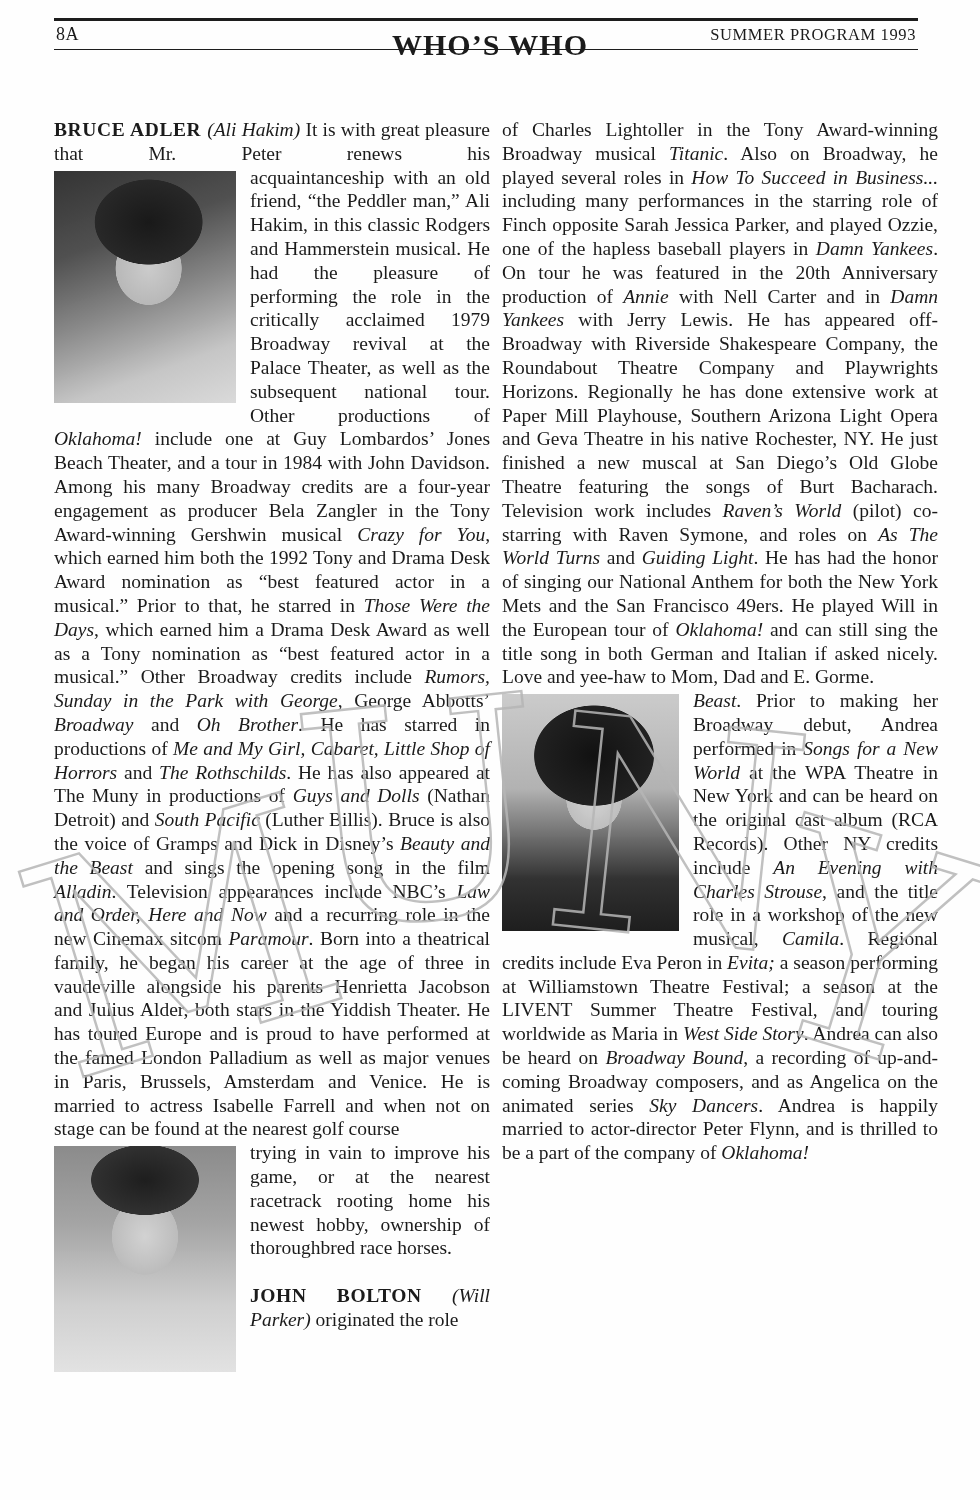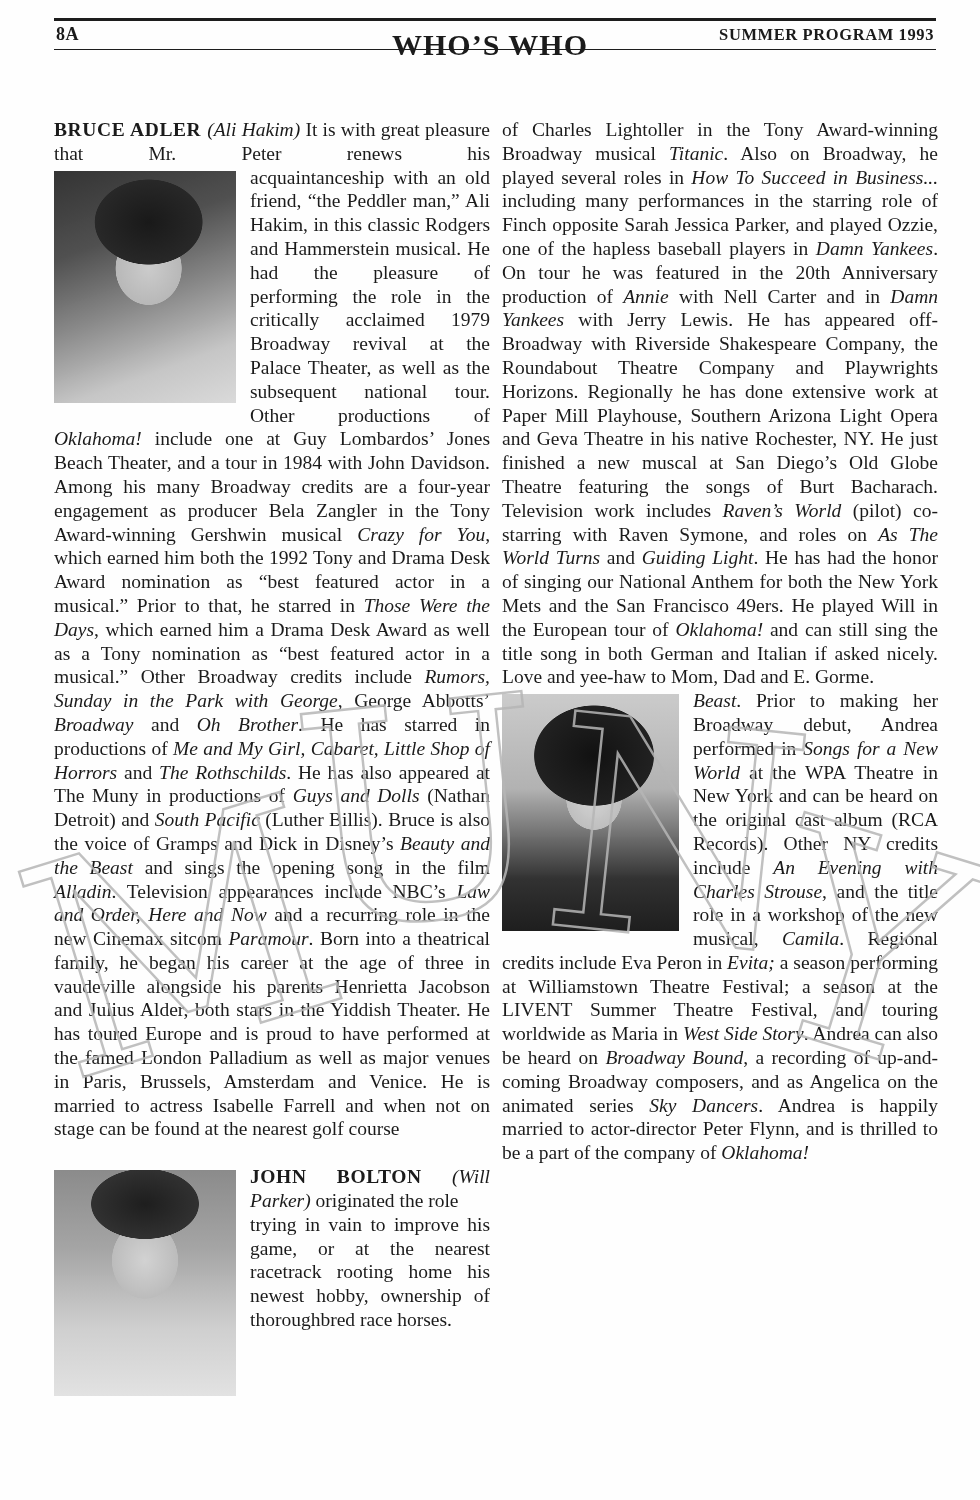--- a/index.html
+++ b/index.html
@@ -6,21 +6,21 @@
   .page{
     position:relative;
     width:980px;height:1500px;
     margin:0 auto;
     background:#fefefe;
     font-family:"Liberation Serif","DejaVu Serif",serif;
     color:#1b1b1b;
     overflow:hidden;
   }
   
-  .header{position:absolute;left:54px;right:44px;top:18px;font-weight:bold;}
+  .header{position:absolute;left:54px;right:62px;top:18px;}
   .rule{background:#1d1d1d;}
   .rule-top{height:2.5px;}
   .rule-bottom{height:1.5px;}
   .header-row{
     display:flex;justify-content:space-between;align-items:baseline;
     padding:3px 2px 4px 2px;
   }
   .pagenum{font-size:18px;letter-spacing:.5px;}
   .program{font-size:16.5px;letter-spacing:.6px;}
   
@@ -111,22 +111,22 @@
   <div class="columns">
 
     <div class="col">
       <p class="intro"><b>BRUCE ADLER </b><i>(Ali Hakim)</i><span> It is with great pleasure that Mr. Peter renews his</span></p>
       <div class="flow">
         <div class="photo photo-bruce" role="img" aria-label="Bruce Adler headshot photo"></div>
         <p class="body"><span>acquaintanceship with an old friend, “the Peddler man,” Ali Hakim, in this classic Rodgers and Hammerstein musical. He had the pleasure of performing the role in the critically acclaimed 1979 Broadway revival at the Palace Theater, as well as the subsequent national tour. Other productions of </span><i>Oklahoma!</i><span> include one at Guy Lombardos’ Jones Beach Theater, and a tour in 1984 with John Davidson. Among his many Broadway credits are a four-year engagement as producer Bela Zangler in the Tony Award-winning Gershwin musical </span><i>Crazy for You</i><span>, which earned him both the 1992 Tony and Drama Desk Award nomination as “best featured actor in a musical.” Prior to that, he starred in </span><i>Those Were the Days</i><span>, which earned him a Drama Desk Award as well as a Tony nomination as “best featured actor in a musical.” Other Broadway credits include </span><i>Rumors, Sunday in the Park with George</i><span>, George Abbotts’ </span><i>Broadway</i><span> and </span><i>Oh Brother</i><span>. He has starred in productions of </span><i>Me and My Girl, Cabaret, Little Shop of Horrors</i><span> and </span><i>The Rothschilds</i><span>. He has also appeared at The Muny in productions of </span><i>Guys and Dolls</i><span> (Nathan Detroit) and </span><i>South Pacific</i><span> (Luther Billis). Bruce is also the voice of Gramps and Dick in Disney’s </span><i>Beauty and the Beast</i><span> and sings the opening song in the film </span><i>Alladin</i><span>. Television appearances include NBC’s </span><i>Law and Order, Here and Now</i><span> and a recurring role in the new Cinemax sitcom </span><i>Paramour</i><span>. Born into a theatrical family, he began his career at the age of three in vaudeville alongside his parents Henrietta Jacobson and Julius Alder, both stars in the Yiddish Theater. He has toured Europe and is proud to have performed at the famed London Palladium as well as major venues in Paris, Brussels, Amsterdam and Venice. He is married to actress Isabelle Farrell and when not on stage can be found at the nearest golf course</span></p>
       </div>
       <div class="flow">
         <div class="photo photo-bolton" role="img" aria-label="John Bolton headshot photo"></div>
+        <p class="body"><span>trying in vain to improve his game, or at the nearest racetrack rooting home his newest hobby, ownership of thoroughbred race horses.</span></p>
         <p class="body name-start"><b>JOHN BOLTON </b><i>(Will Parker)</i><span> originated the role</span></p>
-        <p class="body"><span>trying in vain to improve his game, or at the nearest racetrack rooting home his newest hobby, ownership of thoroughbred race horses.</span></p>
       </div>
     </div>
 
     <div class="col">
       <p class="body"><span>of Charles Lightoller in the Tony Award-winning Broadway musical </span><i>Titanic</i><span>. Also on Broadway, he played several roles in </span><i>How To Succeed in Business...</i><span> including many performances in the starring role of Finch opposite Sarah Jessica Parker, and played Ozzie, one of the hapless baseball players in </span><i>Damn Yankees</i><span>. On tour he was featured in the 20th Anniversary production of </span><i>Annie</i><span> with Nell Carter and in </span><i>Damn Yankees</i><span> with Jerry Lewis. He has appeared off-Broadway with Riverside Shakespeare Company, the Roundabout Theatre Company and Playwrights Horizons. Regionally he has done extensive work at Paper Mill Playhouse, Southern Arizona Light Opera and Geva Theatre in his native Rochester, NY. He just finished a new muscal at San Diego’s Old Globe Theatre featuring the songs of Burt Bacharach. Television work includes </span><i>Raven’s World</i><span> (pilot) co-starring with Raven Symone, and roles on </span><i>As The World Turns</i><span> and </span><i>Guiding Light</i><span>. He has had the honor of singing our National Anthem for both the New York Mets and the San Francisco 49ers. He played Will in the European tour of </span><i>Oklahoma!</i><span> and can still sing the title song in both German and Italian if asked nicely. Love and yee-haw to Mom, Dad and E. Gorme.</span></p>
       <div class="flow">
         <div class="photo photo-andrea" role="img" aria-label="Andrea Burns headshot photo"></div>
         <p class="body"><i>Beast</i><span>. Prior to making her Broadway debut, Andrea performed in </span><i>Songs for a New World</i><span> at the WPA Theatre in New York and can be heard on the original cast album (RCA Records). Other NY credits include </span><i>An Evening with Charles Strouse</i><span>, and the title role in a workshop of the new musical, </span><i>Camila</i><span>. Regional credits include Eva Peron in </span><i>Evita;</i><span> a season performing at Williamstown Theatre Festival; a season at the LIVENT Summer Theatre Festival, and touring worldwide as Maria in </span><i>West Side Story</i><span>. Andrea can also be heard on </span><i>Broadway Bound</i><span>, a recording of up-and-coming Broadway composers, and as Angelica on the animated series </span><i>Sky Dancers</i><span>. Andrea is happily married to actor-director Peter Flynn, and is thrilled to be a part of the company of </span><i>Oklahoma!</i></p>
       </div>
     </div>

